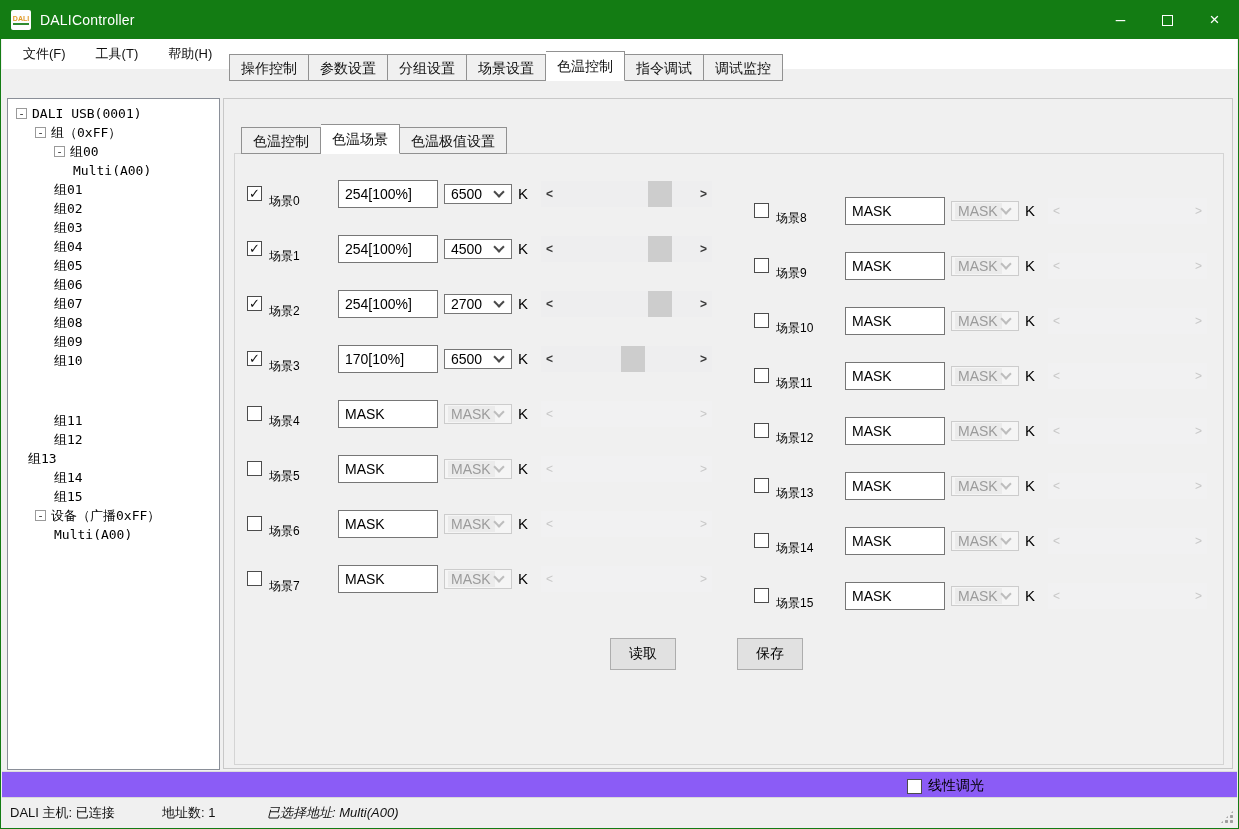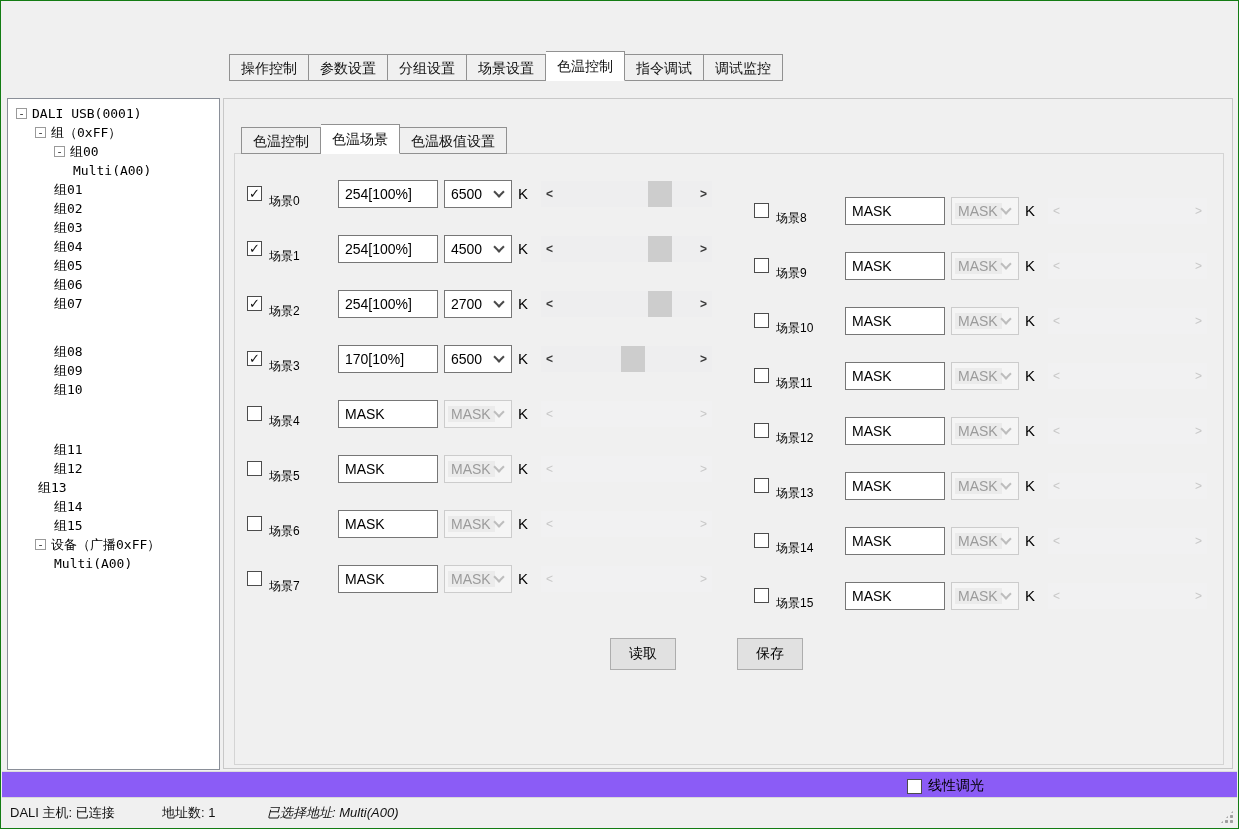--- a/index.html
+++ b/index.html
@@ -41,21 +41,21 @@
   #sub-page { left:233px; top:152px; width:990px; height:612px; border:1px solid #d4d4d4; z-index:1; }
 
   
   .scene-col { position:absolute; z-index:2; }
   #col-left  { left:246px; top:165px; }
   #col-right { left:753px; top:182px; }
   .scene-row { height:55px; display:flex; align-items:center; }
   .cb { width:15px; height:15px; border:1px solid #4c4c4c; background:#fff; margin-right:7px; display:flex; align-items:center; justify-content:center; font-size:13px; line-height:1; color:#101010; flex:none; }
   .scene-label { width:63px; font-size:12px; color:#000; margin-right:6px; flex:none; white-space:nowrap;margin-top:15px; }
   .level-input { width:100px; height:28px; border:1px solid #767676; background:#fff; color:#000; font-size:14px; font-family:inherit; padding:0 6px; margin-right:6px; flex:none; }
-  .combo { width:68px; height:28px; border:1px solid #767676; background:#fff; display:flex; align-items:center; font-size:14px; color:#000; margin-right:6px; flex:none; }
+  .combo { width:68px; height:20px; border:1px solid #767676; background:#fff; display:flex; align-items:center; font-size:14px; color:#000; margin-right:6px; flex:none; }
   .combo-val { flex:1; padding-left:6px; white-space:nowrap; overflow:hidden; }
   .chev { width:8px; height:8px; border-right:2px solid #4a4a4a; border-bottom:2px solid #4a4a4a; transform:rotate(45deg); margin:-4px 8px 0 0; flex:none; }
   .k { width:16px; margin-right:7px; font-size:15px; color:#000; flex:none; }
   .sb { width:171px; height:26px; background:#eeeeef; display:flex; align-items:stretch; flex:none; }
   #col-right .sb { width:159px; }
   .sb-btn { width:17px; display:flex; align-items:center; justify-content:center; font-size:12px; font-weight:700; color:#3a3a3a; }
   .sb-track { flex:1; position:relative; }
   .sb-thumb { position:absolute; top:0; bottom:0; width:24px; background:#cdcdcd; }
   .scene-row.disabled .combo { background:#f5f5f5; border-color:#cccccc; color:#9b9b9b; }
   .scene-row.disabled .combo-val { background:#ebebeb; margin:3px 0 3px 3px; padding-left:3px; }
@@ -78,21 +78,43 @@
   .grip { position:absolute; right:3px; bottom:3px; width:14px; height:14px;
           background-image:radial-gradient(#9d9d9d 1.4px, transparent 1.5px);
           background-size:5px 5px; background-position:bottom right;
           clip-path:polygon(100% 0, 100% 100%, 0 100%); }
 </style>
 </head>
 <body>
 
 <div id="window">
 
-
+  <div class="titlebar">
+    <div class="app-icon">
+        <span>DALI</span>
+      </div>
+    <div class="win-title">DALIController</div>
+    <div class="win-controls">
+      <div class="win-btn">
+          <span>–</span>
+        </div>
+      <div class="win-btn">
+          <span class="max-box"></span>
+        </div>
+      <div class="win-btn">
+          <span>×</span>
+        </div>
+    </div>
+  </div>
+
+  <div class="menubar" id="menubar">
+      <div class="menu-item">文件(F)</div>
+      <div class="menu-item">工具(T)</div>
+      <div class="menu-item">帮助(H)</div>
+    </div>
 
   <div class="tree" id="tree">
       <div class="tree-row" style="padding-left: 8px;">
         <span class="expander">-</span>
         <span class="tree-label">DALI USB(0001)</span>
       </div>
       <div class="tree-row" style="padding-left: 27px;">
         <span class="expander">-</span>
         <span class="tree-label">组（0xFF）</span>
       </div>
@@ -117,36 +139,36 @@
       </div>
       <div class="tree-row" style="padding-left: 46px;">
         <span class="tree-label">组05</span>
       </div>
       <div class="tree-row" style="padding-left: 46px;">
         <span class="tree-label">组06</span>
       </div>
       <div class="tree-row" style="padding-left: 46px;">
         <span class="tree-label">组07</span>
       </div>
-      <div class="tree-row" style="padding-left: 46px; margin-top: 29px;">
+      <div class="tree-row" style="padding-left: 46px;">
         <span class="tree-label">组08</span>
       </div>
       <div class="tree-row" style="padding-left: 46px;">
         <span class="tree-label">组09</span>
       </div>
       <div class="tree-row" style="padding-left: 46px;">
         <span class="tree-label">组10</span>
       </div>
       <div class="tree-row" style="padding-left: 46px; margin-top: 41px;">
         <span class="tree-label">组11</span>
       </div>
       <div class="tree-row" style="padding-left: 46px;">
         <span class="tree-label">组12</span>
       </div>
-      <div class="tree-row" style="padding-left: 30px;">
+      <div class="tree-row" style="padding-left: 20px;">
         <span class="tree-label">组13</span>
       </div>
       <div class="tree-row" style="padding-left: 46px;">
         <span class="tree-label">组14</span>
       </div>
       <div class="tree-row" style="padding-left: 46px;">
         <span class="tree-label">组15</span>
       </div>
       <div class="tree-row" style="padding-left: 27px;">
         <span class="expander">-</span>

